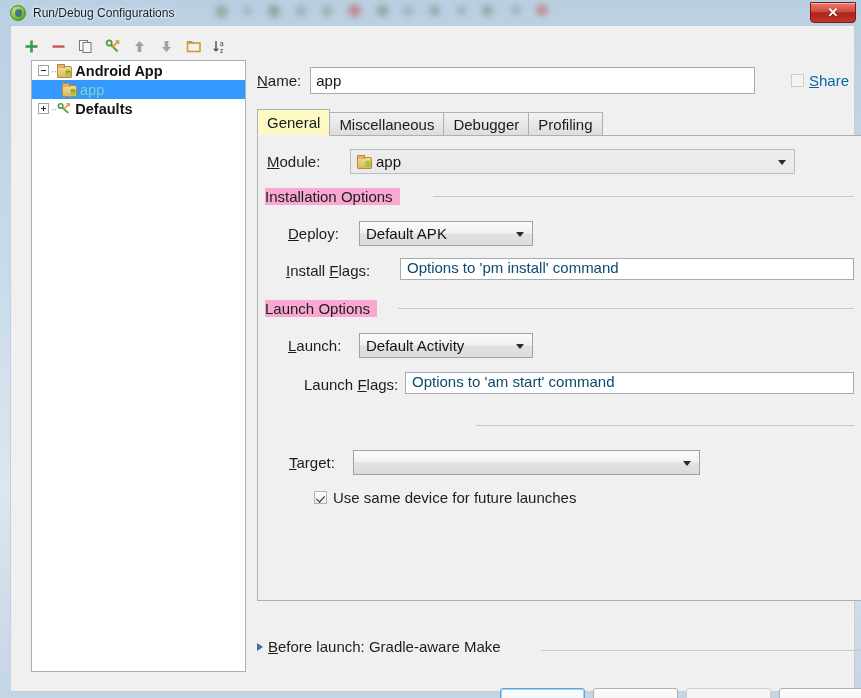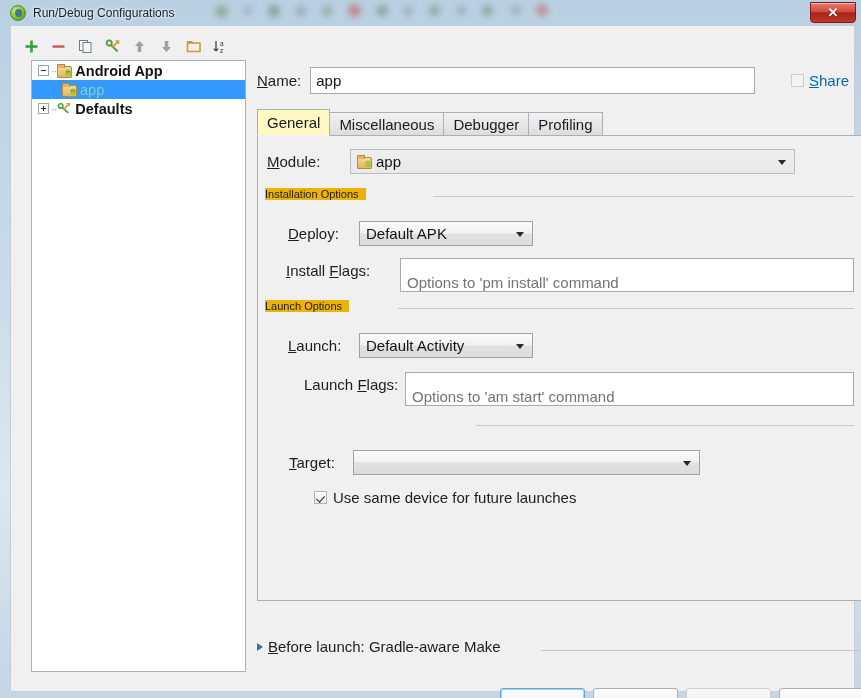--- a/index.html
+++ b/index.html
@@ -183,26 +183,26 @@
     position: absolute; right: 8px; top: 50%; margin-top: -2px;
     width: 0; height: 0; border-left: 4px solid transparent; border-right: 4px solid transparent;
     border-top: 5px solid #2a2a2a;
   }
   .combo.wide-flat {
     background: linear-gradient(to bottom, #eeeeee 0%, #e9e9e9 100%);
     border-color: #b6bdc4;
   }
 
   .textfield {
-    height: 34px; border: 1px solid #a3acb5; background: #fff;
-    display: flex; align-items: flex-end; padding: 0 6px;
-    font-size: 15px; color: #737373;
-  }
-
-  .group-title { position: absolute; font-size: 11px; color: #1d1d1d; background: #eab308; padding-right: 7px; }
+    height: 22px; border: 1px solid #a3acb5; background: #fff;
+    display: flex; align-items: flex-start; padding: 0 6px;
+    font-size: 15px; color: #0c4a6e;
+  }
+
+  .group-title { position: absolute; font-size: 15px; color: #1d1d1d; background: #f9a8d4; padding-right: 7px; }
   .group-line { position: absolute; height: 1px; background: #c8c8c8; }
 
   #before-launch {
     position: absolute; left: 246px; top: 612px; display: flex; align-items: center;
   }
   #bl-triangle {
     width: 0; height: 0; border-top: 4.5px solid transparent; border-bottom: 4.5px solid transparent;
     border-left: 6px solid #3b6ea5; margin-right: 5px; cursor: pointer;
   }
   #bl-text { font-size: 15px; color: #1d1d1d; white-space: nowrap; }

